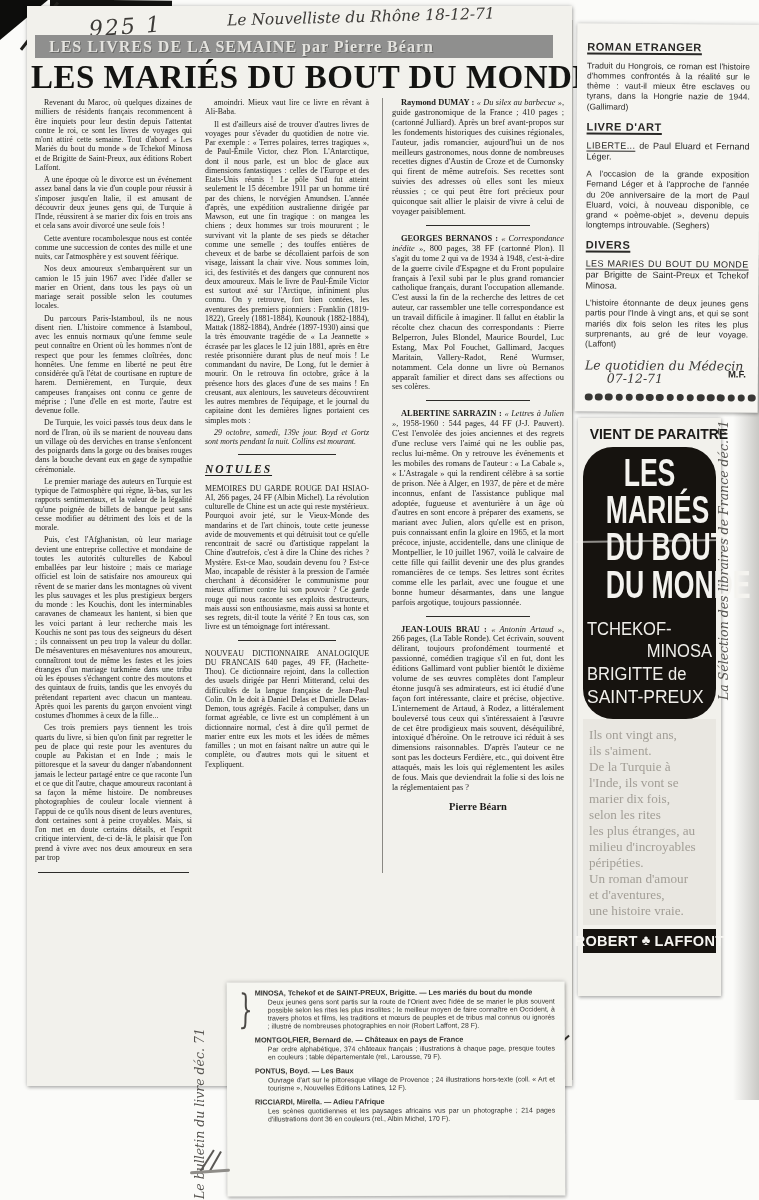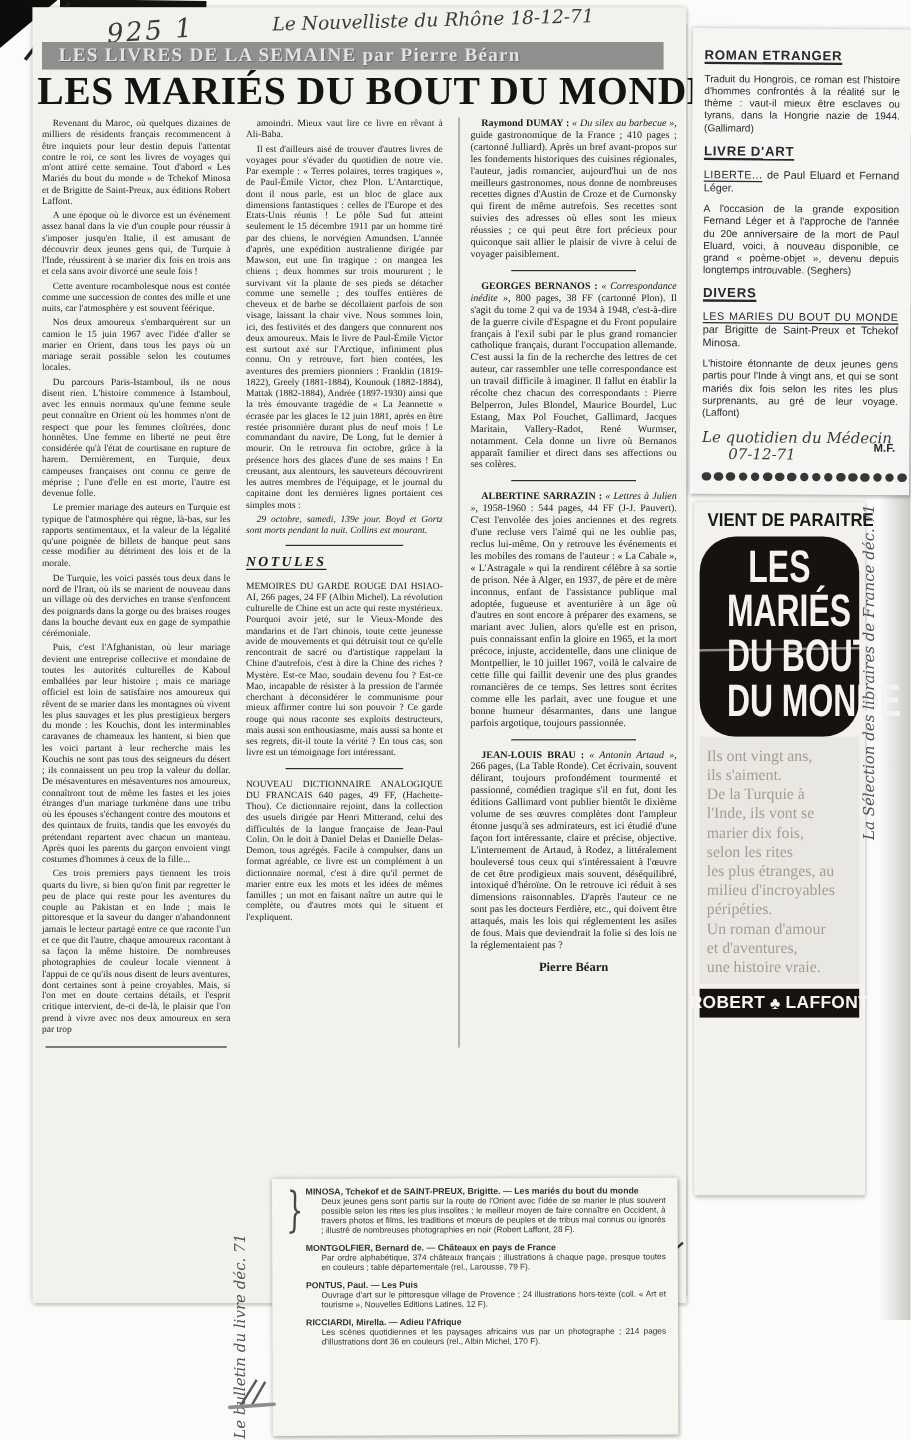--- a/index.html
+++ b/index.html
@@ -106,22 +106,22 @@
     <div id="kicker">LES LIVRES DE LA SEMAINE par Pierre Béarn</div>
     <div id="headline">LES MARIÉS DU BOUT DU MONDE</div>
     <div id="cols">
       <div id="col1" class="col">
 
       <p class="nb"><span class="lead" data-item="lead"></span><span class="ital" data-item="ital"></span><span data-item="text">Revenant du Maroc, où quelques dizaines de milliers de résidents français recommencent à être inquiets pour leur destin depuis l'attentat contre le roi, ce sont les livres de voyages qui m'ont attiré cette semaine. Tout d'abord « Les Mariés du bout du monde » de Tchekof Minosa et de Brigitte de Saint-Preux, aux éditions Robert Laffont.</span></p>
           <p class="nb"><span class="lead" data-item="lead"></span><span class="ital" data-item="ital"></span><span data-item="text">A une époque où le divorce est un événement assez banal dans la vie d'un couple pour réussir à s'imposer jusqu'en Italie, il est amusant de découvrir deux jeunes gens qui, de Turquie à l'Inde, réussirent à se marier dix fois en trois ans et cela sans avoir divorcé une seule fois !</span></p>
           <p class="nb"><span class="lead" data-item="lead"></span><span class="ital" data-item="ital"></span><span data-item="text">Cette aventure rocambolesque nous est contée comme une succession de contes des mille et une nuits, car l'atmosphère y est souvent féérique.</span></p>
           <p class="nb"><span class="lead" data-item="lead"></span><span class="ital" data-item="ital"></span><span data-item="text">Nos deux amoureux s'embarquèrent sur un camion le 15 juin 1967 avec l'idée d'aller se marier en Orient, dans tous les pays où un mariage serait possible selon les coutumes locales.</span></p>
           <p class="nb"><span class="lead" data-item="lead"></span><span class="ital" data-item="ital"></span><span data-item="text">Du parcours Paris-Istamboul, ils ne nous disent rien. L'histoire commence à Istamboul, avec les ennuis normaux qu'une femme seule peut connaître en Orient où les hommes n'ont de respect que pour les femmes cloîtrées, donc honnêtes. Une femme en liberté ne peut être considérée qu'à l'état de courtisane en rupture de harem. Dernièrement, en Turquie, deux campeuses françaises ont connu ce genre de méprise ; l'une d'elle en est morte, l'autre est devenue folle.</span></p>
+          <p class="nb"><span class="lead" data-item="lead"></span><span class="ital" data-item="ital"></span><span data-item="text">De Turquie, les voici passés tous deux dans le nord de l'Iran, où ils se marient de nouveau dans un village où des derviches en transe s'enfoncent des poignards dans la gorge ou des braises rouges dans la bouche devant eux en gage de sympathie cérémoniale.</span></p>
           <p class="nb"><span class="lead" data-item="lead"></span><span class="ital" data-item="ital"></span><span data-item="text">Le premier mariage des auteurs en Turquie est typique de l'atmosphère qui règne, là-bas, sur les rapports sentimentaux, et la valeur de la légalité qu'une poignée de billets de banque peut sans cesse modifier au détriment des lois et de la morale.</span></p>
-          <p class="nb"><span class="lead" data-item="lead"></span><span class="ital" data-item="ital"></span><span data-item="text">De Turquie, les voici passés tous deux dans le nord de l'Iran, où ils se marient de nouveau dans un village où des derviches en transe s'enfoncent des poignards dans la gorge ou des braises rouges dans la bouche devant eux en gage de sympathie cérémoniale.</span></p>
           <p class="nb"><span class="lead" data-item="lead"></span><span class="ital" data-item="ital"></span><span data-item="text">Puis, c'est l'Afghanistan, où leur mariage devient une entreprise collective et mondaine de toutes les autorités culturelles de Kaboul emballées par leur histoire ; mais ce mariage officiel est loin de satisfaire nos amoureux qui rêvent de se marier dans les montagnes où vivent les plus sauvages et les plus prestigieux bergers du monde : les Kouchis, dont les interminables caravanes de chameaux les hantent, si bien que les voici partant à leur recherche mais les Kouchis ne sont pas tous des seigneurs du désert ; ils connaissent un peu trop la valeur du dollar. De mésaventures en mésaventures nos amoureux, connaîtront tout de même les fastes et les joies étranges d'un mariage turkmène dans une tribu où les épouses s'échangent contre des moutons et des quintaux de fruits, tandis que les envoyés du prétendant repartent avec chacun un manteau. Après quoi les parents du garçon envoient vingt costumes d'hommes à ceux de la fille...</span></p>
           <p class="nb"><span class="lead" data-item="lead"></span><span class="ital" data-item="ital"></span><span data-item="text">Ces trois premiers pays tiennent les trois quarts du livre, si bien qu'on finit par regretter le peu de place qui reste pour les aventures du couple au Pakistan et en Inde ; mais le pittoresque et la saveur du danger n'abandonnent jamais le lecteur partagé entre ce que raconte l'un et ce que dit l'autre, chaque amoureux racontant à sa façon la même histoire. De nombreuses photographies de couleur locale viennent à l'appui de ce qu'ils nous disent de leurs aventures, dont certaines sont à peine croyables. Mais, si l'on met en doute certains détails, et l'esprit critique intervient, de-ci de-là, le plaisir que l'on prend à vivre avec nos deux amoureux en sera par trop</span></p>
           <p class="nb colend"><span class="lead" data-item="lead"></span><span class="ital" data-item="ital"></span><span data-item="text"></span></p>
         </div>
       <div id="col2" class="col">
 
       <p class="nb"><span class="lead" data-item="lead"></span><span class="ital" data-item="ital"></span><span data-item="text">amoindri. Mieux vaut lire ce livre en rêvant à Ali-Baba.</span></p>
           <p class="nb"><span class="lead" data-item="lead"></span><span class="ital" data-item="ital"></span><span data-item="text">Il est d'ailleurs aisé de trouver d'autres livres de voyages pour s'évader du quotidien de notre vie. Par exemple : « Terres polaires, terres tragiques », de Paul-Émile Victor, chez Plon. L'Antarctique, dont il nous parle, est un bloc de glace aux dimensions fantastiques : celles de l'Europe et des Etats-Unis réunis ! Le pôle Sud fut atteint seulement le 15 décembre 1911 par un homme tiré par des chiens, le norvégien Amundsen. L'année d'après, une expédition australienne dirigée par Mawson, eut une fin tragique : on mangea les chiens ; deux hommes sur trois moururent ; le survivant vit la plante de ses pieds se détacher comme une semelle ; des touffes entières de cheveux et de barbe se décollaient parfois de son visage, laissant la chair vive. Nous sommes loin, ici, des festivités et des dangers que connurent nos deux amoureux. Mais le livre de Paul-Émile Victor est surtout axé sur l'Arctique, infiniment plus connu. On y retrouve, fort bien contées, les aventures des premiers pionniers : Franklin (1819-1822), Greely (1881-1884), Kounouk (1882-1884), Mattak (1882-1884), Andrée (1897-1930) ainsi que la très émouvante tragédie de « La Jeannette » écrasée par les glaces le 12 juin 1881, après en être restée prisonnière durant plus de neuf mois ! Le commandant du navire, De Long, fut le dernier à mourir. On le retrouva fin octobre, grâce à la présence hors des glaces d'une de ses mains ! En creusant, aux alentours, les sauveteurs découvrirent les autres membres de l'équipage, et le journal du capitaine dont les dernières lignes portaient ces simples mots :</span></p>
           <p class="nb italic"><span class="lead" data-item="lead"></span><span class="ital" data-item="ital"></span><span data-item="text">29 octobre, samedi, 139e jour. Boyd et Gortz sont morts pendant la nuit. Collins est mourant.</span></p>
           <p class="nb rule"><span class="lead" data-item="lead"></span><span class="ital" data-item="ital"></span><span data-item="text"></span></p>
@@ -185,20 +185,27 @@
 
   <div id="ad" class="clip">
     <div id="ad-kicker">VIENT DE PARAITRE</div>
     <div id="ad-black">
       <div id="ad-title">
 
       <div>LES</div>
           <div>MARIÉS</div>
           <div>DU BOUT</div>
           <div>DU MONDE</div>
+        </div>
+      <div id="ad-authors">
+
+      <div>TCHEKOF-</div>
+          <div>MINOSA</div>
+          <div>BRIGITTE de</div>
+          <div>SAINT-PREUX</div>
         </div>
     </div>
     <div id="ad-quote">
 
     <div>Ils ont vingt ans,</div>
         <div>ils s'aiment.</div>
         <div>De la Turquie à</div>
         <div>l'Inde, ils vont se</div>
         <div>marier dix fois,</div>
         <div>selon les rites</div>
@@ -225,21 +232,21 @@
 
     <div class="bc-entry">
         <div class="bc-head" data-item="head">MINOSA, Tchekof et de SAINT-PREUX, Brigitte. — Les mariés du bout du monde</div>
         <div class="bc-body" data-item="body">Deux jeunes gens sont partis sur la route de l'Orient avec l'idée de se marier le plus souvent possible selon les rites les plus insolites ; le meilleur moyen de faire connaître en Occident, à travers photos et films, les traditions et mœurs de peuples et de tribus mal connus ou ignorés ; illustré de nombreuses photographies en noir (Robert Laffont, 28 F).</div>
       </div>
         <div class="bc-entry">
         <div class="bc-head" data-item="head">MONTGOLFIER, Bernard de. — Châteaux en pays de France</div>
         <div class="bc-body" data-item="body">Par ordre alphabétique, 374 châteaux français ; illustrations à chaque page, presque toutes en couleurs ; table départementale (rel., Larousse, 79 F).</div>
       </div>
         <div class="bc-entry">
-        <div class="bc-head" data-item="head">PONTUS, Paul. — Les Puis</div>
+        <div class="bc-head" data-item="head">PONTUS, Boyd. — Les Baux</div>
         <div class="bc-body" data-item="body">Ouvrage d'art sur le pittoresque village de Provence ; 24 illustrations hors-texte (coll. « Art et tourisme », Nouvelles Editions Latines, 12 F).</div>
       </div>
         <div class="bc-entry">
         <div class="bc-head" data-item="head">RICCIARDI, Mirella. — Adieu l'Afrique</div>
         <div class="bc-body" data-item="body">Les scènes quotidiennes et les paysages africains vus par un photographe ; 214 pages d'illustrations dont 36 en couleurs (rel., Albin Michel, 170 F).</div>
       </div>
       </div>
   </div>
   <div id="bc-bracket">}</div>
   <div id="bc-mark1"></div>

